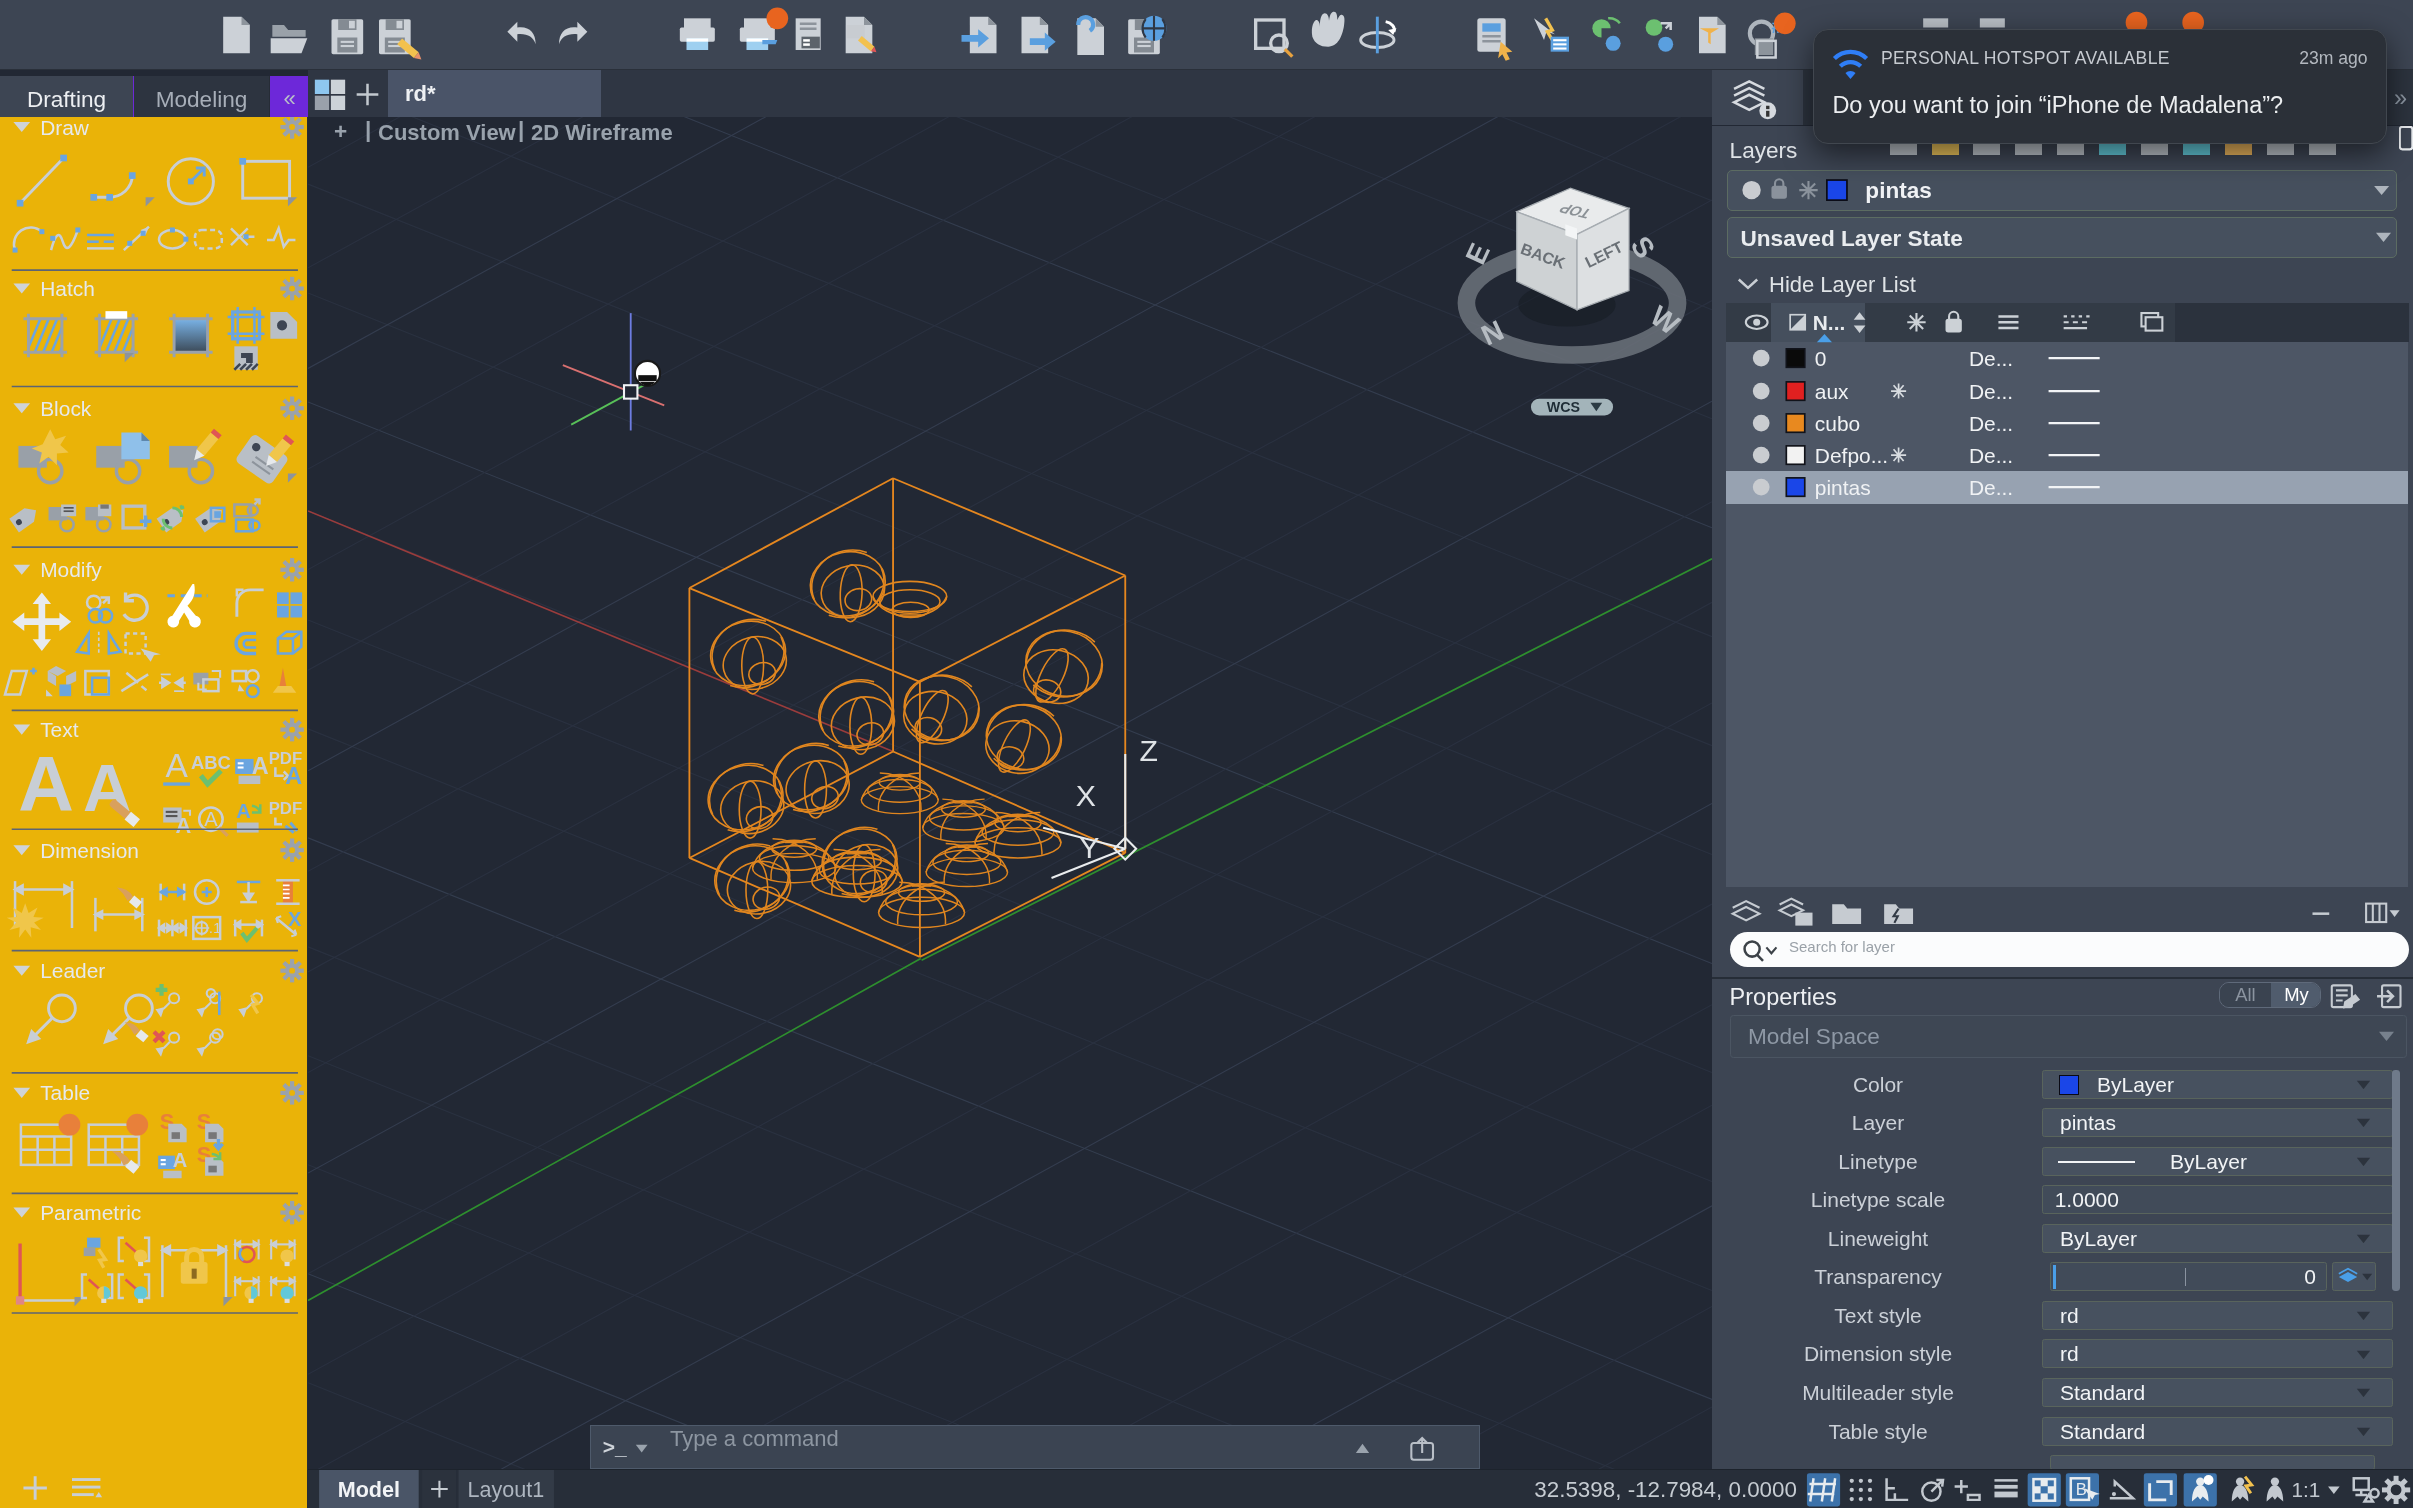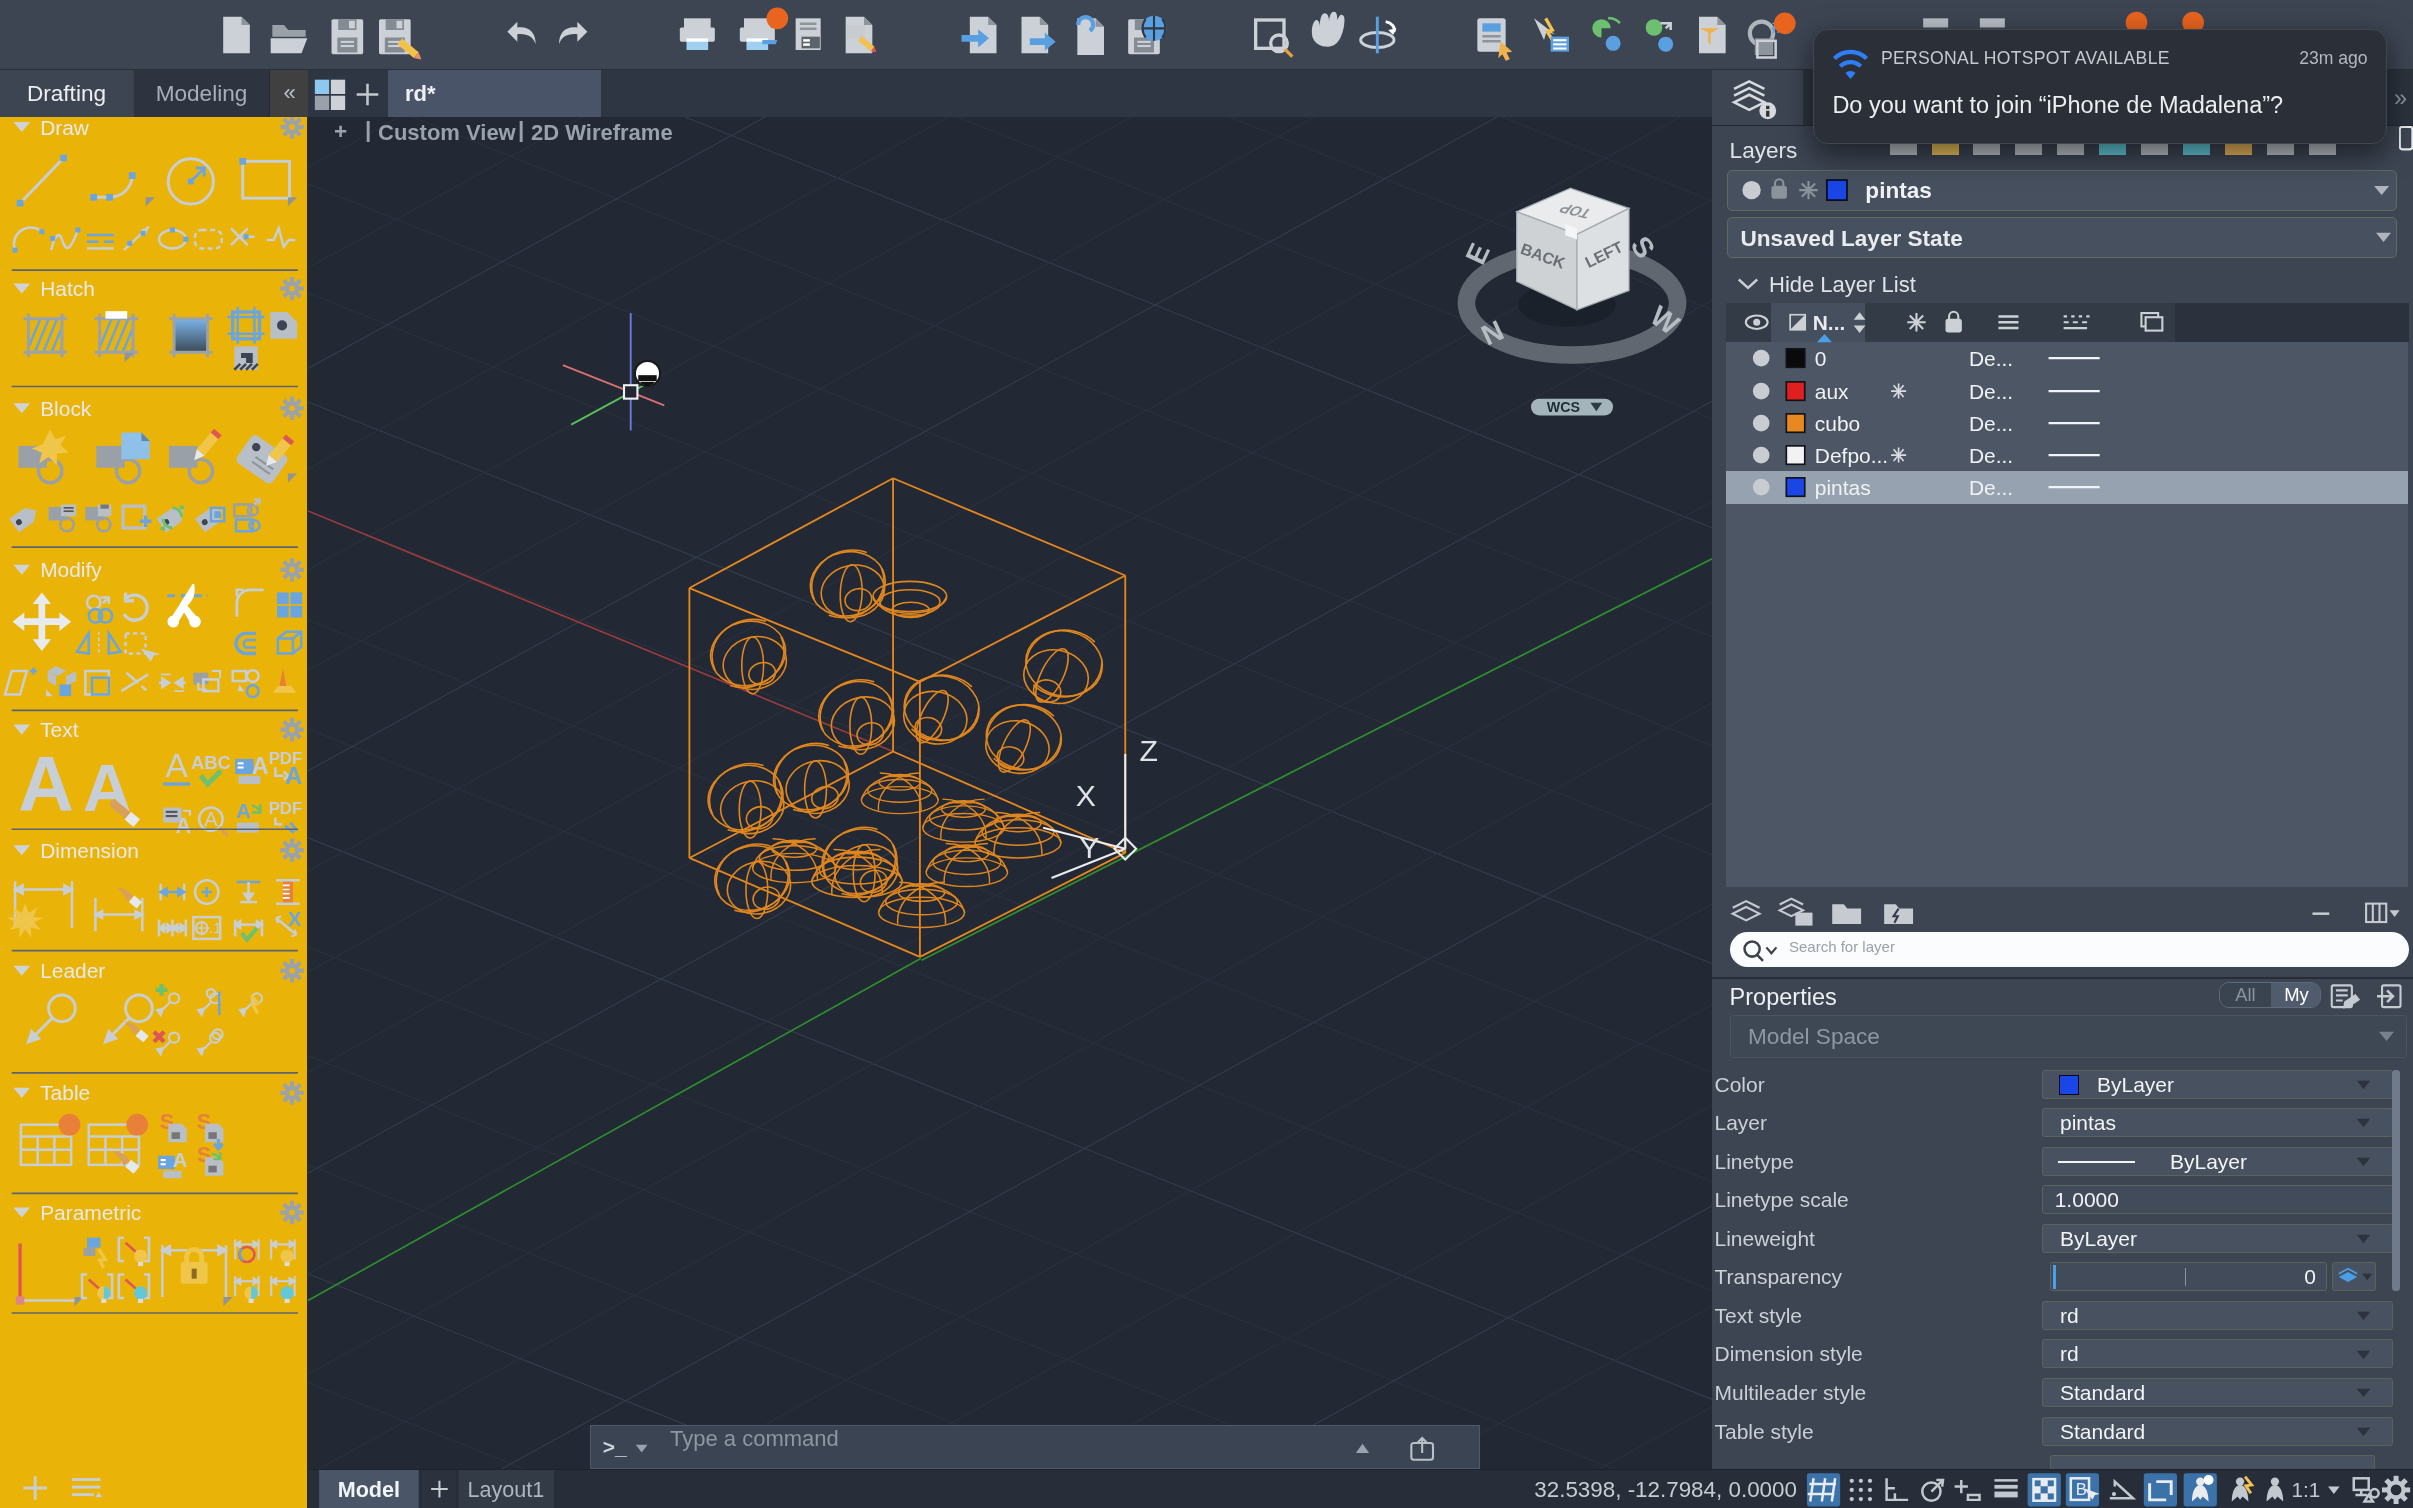--- a/index.html
+++ b/index.html
@@ -1,36 +1,36 @@
 <!DOCTYPE html>
 <html style="font-size:13.4px"><head><meta charset="utf-8"><style>
 *{margin:0;padding:0;box-sizing:border-box}
 html,body{width:2413px;height:1508px;overflow:hidden;background:#222834;
  font-family:"Liberation Sans",sans-serif;}
 .abs{position:absolute}
 #toolbar{position:absolute;left:0;top:0;width:2413px;height:70px;background:#3d4553;border-bottom:1.7px solid #2a303a}
-#lefttabs{position:absolute;left:0;top:70px;width:308px;height:47px;background:#404040}
+#lefttabs{position:absolute;left:0;top:76px;width:308px;height:47px;background:#6d28d9}
 #drafting{position:absolute;left:0;top:0;width:133px;height:47px;background:#3d4553;color:#edeff2;font-size:22.6px;line-height:47px;text-align:center}
 #modeling{position:absolute;left:134px;top:0;width:136px;height:47px;background:#2d3440;color:#a7aeb8;font-size:22.6px;line-height:47px;text-align:center;border-right:0.8px solid #262c36}
 #collbtn{position:absolute;left:270px;top:0;width:39px;height:47px;color:#b9bfc8;font-size:22px;line-height:45px;text-align:center}
 #vpstrip{position:absolute;left:308px;top:70px;width:1404px;height:47px;background:#2f3643}
 #filetab{position:absolute;left:80px;top:0;width:213px;height:47px;background:#4a5468;color:#eef0f3;font-size:22px;font-weight:bold;line-height:47px;padding-left:17px}
 #rtstrip{position:absolute;left:1712px;top:70px;width:701px;height:55px;background:#2c333e}
 #layerstab{position:absolute;left:0px;top:0px;width:91px;height:55px;background:#3d4553}
 #leftpanel{position:absolute;left:0;top:117px;width:308px;height:1391px;background:#eab308;border-right:0.8px solid #262c36}
 #canvas{position:absolute;left:308px;top:117px;width:1404px;height:1352px;background:#222834}
 #viewlabel{position:absolute;left:334px;top:117px;height:28.5px;color:#99a2ac;font-size:22.6px;font-weight:bold;white-space:nowrap}
 #viewlabel span{white-space:nowrap}
 #rightpanel{position:absolute;left:1712px;top:126px;width:701px;height:1344px;background:#3d4553}
 #cmdbar{position:absolute;left:590px;top:1425px;width:890px;height:44px;background:#3b4452;border:0.8px solid #4e5a6b}
 #bottombar{position:absolute;left:308px;top:1469px;width:2105px;height:39px;background:#272e39;border-top:0.8px solid #1d232c}
 #notif{position:absolute;left:1813px;top:28.5px;width:574px;height:115px;background:#2b3038;border:0.8px solid #41474f;border-radius:15px;box-shadow:0 10px 30px rgba(0,0,0,.55)}
 .combo{position:absolute;background:#46505e;border:0.8px solid #5c6c62;border-radius:5px}
 .vbox{position:absolute;left:330px;width:351px;height:29px;background:#47515f;border:0.8px solid #59645c;border-radius:2.5px;color:#f2f4f6;font-size:21px;line-height:28px}
-.vlab{position:absolute;width:327px;text-align:left;color:#cbd0d7;font-size:21px;height:29px;line-height:29px}
+.vlab{position:absolute;width:327px;text-align:center;color:#cbd0d7;font-size:21px;height:29px;line-height:29px}
 </style></head><body>
 <div id="toolbar"><svg width="2413" height="70" viewBox="0 0 2880 84">
       <g transform="translate(276,42) scale(1)">
         <path d="M-16,-22 h22 l10,10 v34 h-32 z" fill="#ccd1d7"></path>
         <path d="M6,-22 l10,10 h-10 z" fill="#8d949c"></path>
       </g>
       <g transform="translate(339,44)">
         <path d="M-20,-14 h14 l5,6 h21 v8 h-40 z" fill="#9aa1a9"></path>
         <path d="M-22,2 h44 l-7,18 h-37 z" fill="#ccd1d7"></path>
       </g>

